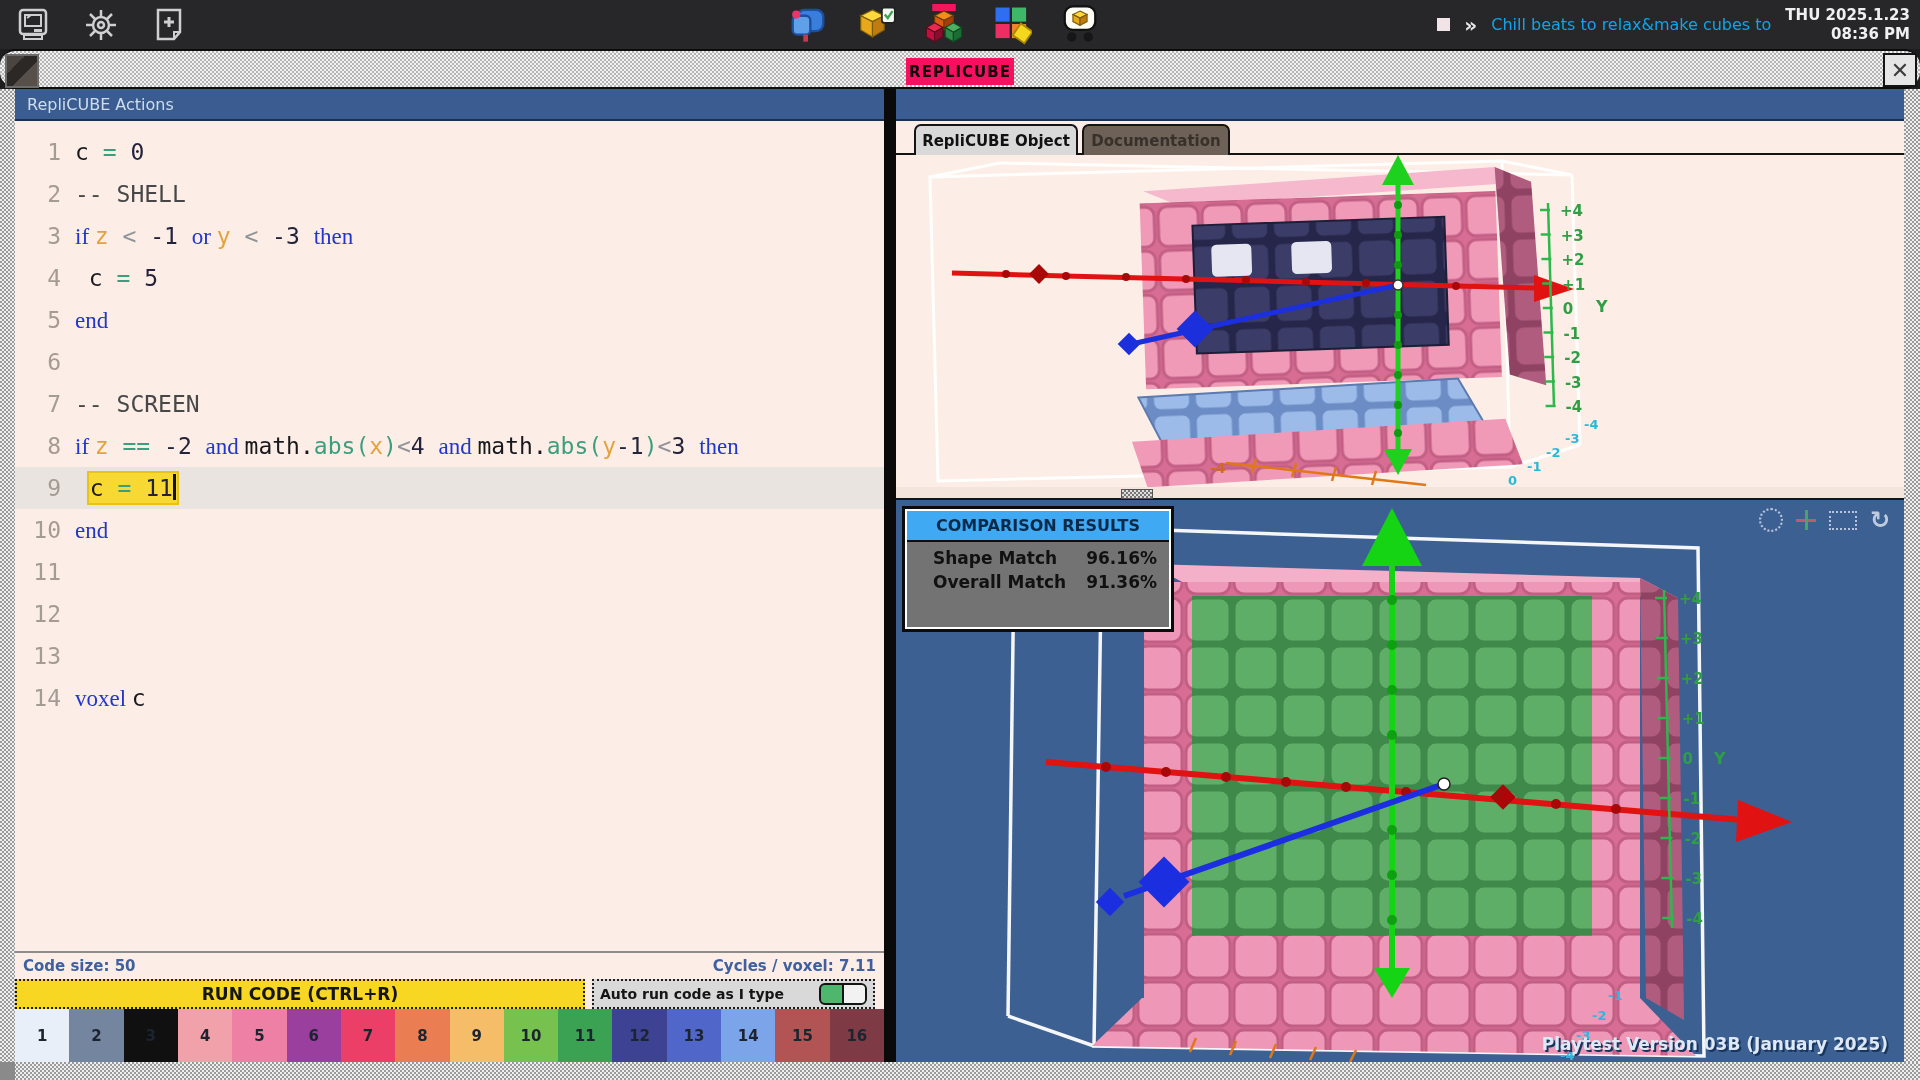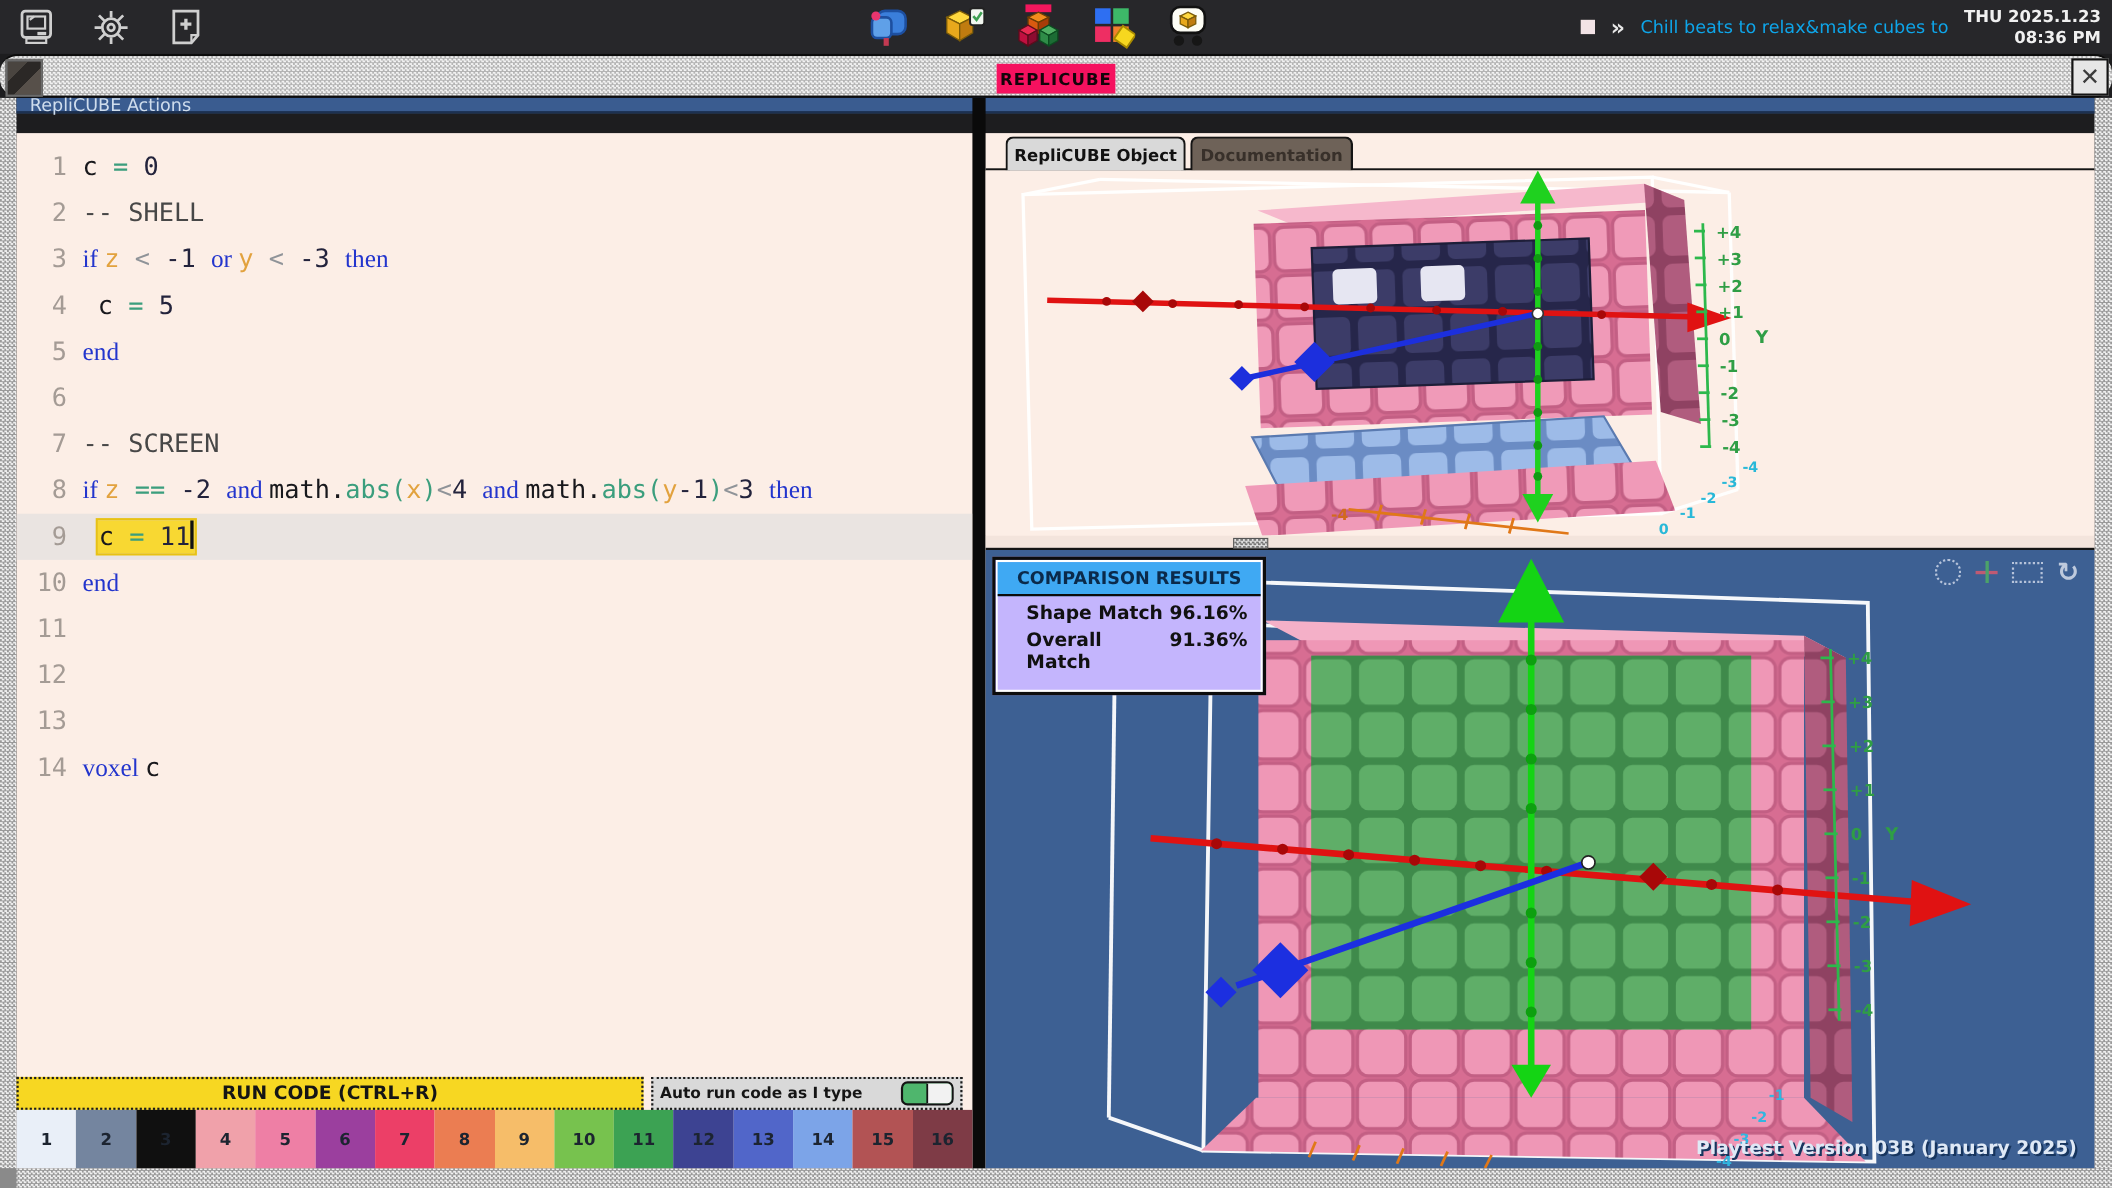--- a/index.html
+++ b/index.html
@@ -28,21 +28,21 @@
              display:flex;align-items:center;justify-content:center;}
   #close-btn{position:absolute;right:3px;top:2px;width:34px;height:34px;background:#e6e6e6;
              border:2px solid #141414;box-sizing:border-box;color:#3c3c3c;font-size:22px;font-weight:bold;
              display:flex;align-items:center;justify-content:center;}
   
   .dither{background:repeating-conic-gradient(#efefef 0% 25%,#9a9a9a 0% 50%) 0 0/4px 4px;}
   #edge-left{position:absolute;left:0;top:89px;width:15px;height:973px;}
   #edge-right{position:absolute;left:1904px;top:89px;width:16px;height:973px;}
   #edge-bottom{position:absolute;left:0;top:1062px;width:1920px;height:18px;}
   #corner-bl{position:absolute;left:0;top:1062px;width:15px;height:18px;background:#8a8a8a;}
-  #header-strip{position:absolute;left:15px;top:89px;width:1889px;height:14px;background:#3a5c90;
+  #header-strip{position:absolute;left:15px;top:89px;width:1889px;height:32px;background:#3a5c90;
                 border-bottom:2px solid #1c3050;box-sizing:border-box;color:#cfdded;
                 font-size:16px;display:flex;align-items:center;padding-left:12px;}
   #divider{position:absolute;left:884px;top:89px;width:12px;height:973px;background:#0a0a0a;}
   
   #left-panel{position:absolute;left:15px;top:121px;width:869px;height:941px;background:#fceee6;}
   #code-area{position:absolute;left:0;top:0;width:869px;height:830px;overflow:hidden;
              font-family:"DejaVu Sans Mono",monospace;font-size:23px;padding-top:10px;box-sizing:border-box;}
   .cline{height:42px;line-height:42px;white-space:pre;display:flex;}
   .cline.active{background:#eae4e1;}
   .ln{width:46px;text-align:right;color:#a49b95;flex:0 0 46px;}
@@ -77,21 +77,21 @@
        border-radius:7px 7px 0 0;box-sizing:border-box;}
   #tab-ref{left:18px;width:164px;background:#d9d9d9;color:#111;z-index:2;}
   #tab-doc{left:186px;width:148px;background:#6e6258;color:#38302a;}
   #view-top{position:absolute;left:0;top:34px;width:1008px;height:332px;background:#fceee6;overflow:hidden;}
   #splitter{position:absolute;left:0;top:366px;width:1008px;height:13px;background:#f3e4dc;
             border-bottom:2px solid #141414;box-sizing:border-box;}
   #grip{position:absolute;left:225px;top:2px;width:30px;height:8px;
         background:repeating-conic-gradient(#777 0% 25%,#ddd 0% 50%) 0 0/4px 4px;border:1px solid #555;}
   #view-bottom{position:absolute;left:0;top:379px;width:1008px;height:562px;background:#3d6093;overflow:hidden;}
   
-  #cmp-box{position:absolute;left:6px;top:6px;width:249px;height:126px;background:#c4b5fd;
+  #cmp-box{position:absolute;left:6px;top:6px;width:272px;height:126px;background:#737373;
            border:3px solid #0c0c0c;box-shadow:inset 0 0 0 2px #ffffff;box-sizing:border-box;}
   #cmp-head{height:29px;background:#3fa9f3;border-bottom:2px solid #0c0c0c;margin:2px;
             display:flex;align-items:center;justify-content:center;
             font-size:16px;font-weight:bold;color:#0b2a4a;}
   .cmp-row{display:flex;justify-content:space-between;padding:4px 14px 0 12px;
            font-size:17px;font-weight:bold;color:#111;margin-left:16px;}
   
   #vp-icons{position:absolute;right:14px;top:8px;display:flex;gap:13px;align-items:center;opacity:.85;}
   .vp-circle{width:20px;height:20px;border:2px dotted #cdd6e8;border-radius:50%;}
   .vp-axes{width:20px;height:20px;position:relative;}
@@ -235,20 +235,24 @@
         <div class="cline"><span class="ln">7</span><span class="ccode"><span class="tk-m">-- SCREEN</span></span></div>
         <div class="cline"><span class="ln">8</span><span class="ccode"><span class="tk-k">if </span><span class="tk-v">z </span><span class="tk-o">== </span><span class="tk-n">-2 </span><span class="tk-k">and </span><span class="tk-p">math</span><span class="tk-p">.</span><span class="tk-f">abs</span><span class="tk-f">(</span><span class="tk-v">x</span><span class="tk-f">)</span><span class="tk-c">&lt;</span><span class="tk-n">4 </span><span class="tk-k">and </span><span class="tk-p">math</span><span class="tk-p">.</span><span class="tk-f">abs</span><span class="tk-f">(</span><span class="tk-v">y</span><span class="tk-n">-1</span><span class="tk-f">)</span><span class="tk-c">&lt;</span><span class="tk-n">3 </span><span class="tk-k">then</span></span></div>
         <div class="cline active"><span class="ln">9</span><span class="ccode"><span class="tk-p"> </span><span class="hlbox"><span class="tk-p">c </span><span class="tk-o">= </span><span class="tk-n">11</span><span class="caret"></span></span></span></div>
         <div class="cline"><span class="ln">10</span><span class="ccode"><span class="tk-k">end</span></span></div>
         <div class="cline"><span class="ln">11</span><span class="ccode"></span></div>
         <div class="cline"><span class="ln">12</span><span class="ccode"></span></div>
         <div class="cline"><span class="ln">13</span><span class="ccode"></span></div>
         <div class="cline"><span class="ln">14</span><span class="ccode"><span class="tk-k">voxel </span><span class="tk-p">c</span></span></div>
       </div>
 
+    <div id="status-row">
+      <span>Code size: 50</span>
+      <span>Cycles / voxel: 7.11</span>
+    </div>
 
     <div id="btn-row">
       <div id="autorun-btn">
         <span>Auto run code as I type</span>
         <div id="toggle">
             <div class="knob"></div>
           </div>
       </div>
       <div id="run-btn">RUN CODE (CTRL+R)</div>
     </div>

